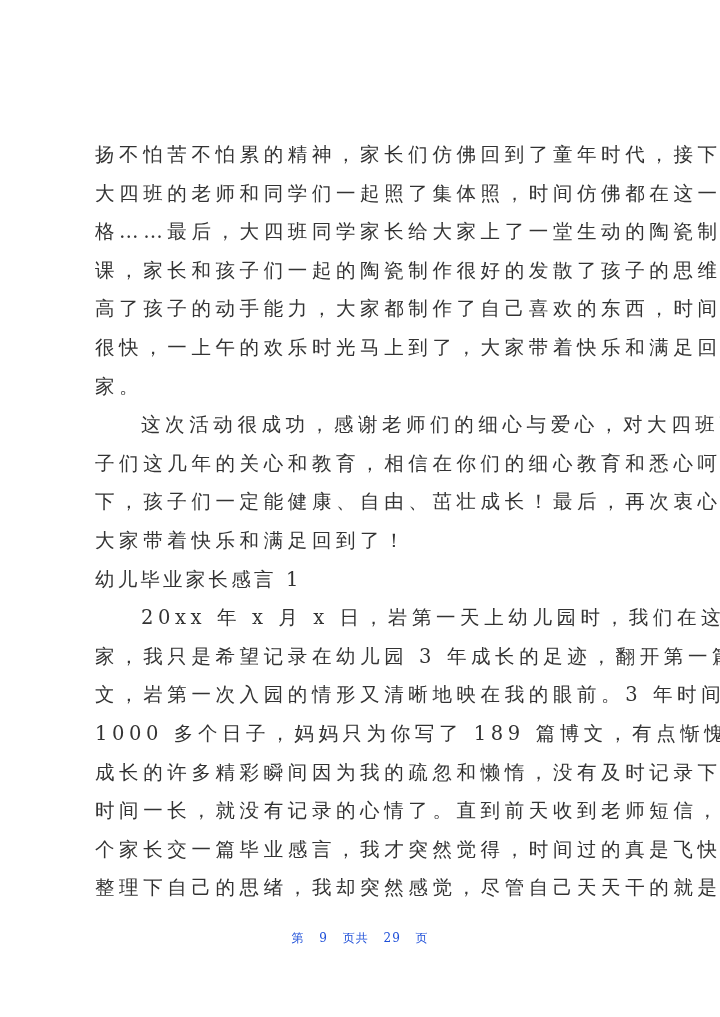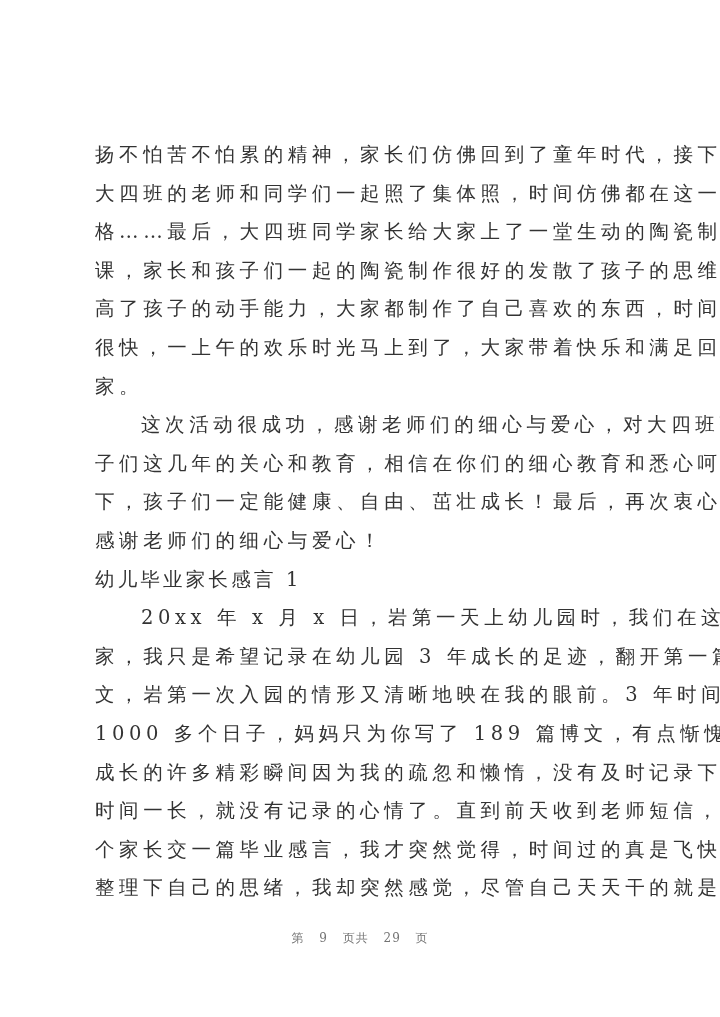--- a/index.html
+++ b/index.html
@@ -44,21 +44,21 @@
     .line.heading {
       letter-spacing: 3.2px;
     }
     .footer {
       position: absolute;
       left: 0;
       width: 720px;
       top: 930px;
       text-align: center;
       font-size: 12px;
-      color: #737373;
+      color: #1d4ed8;
       letter-spacing: 1px;
     }
     .footer span {
       margin: 0 5px;
     }
   </style>
 </head>
 <body>
 
 <div class="page">
@@ -66,21 +66,21 @@
     <span class="line">扬不怕苦不怕累的精神，家长们仿佛回到了童年时代，接下来，</span>
     <span class="line">大四班的老师和同学们一起照了集体照，时间仿佛都在这一刻定</span>
     <span class="line">格……最后，大四班同学家长给大家上了一堂生动的陶瓷制作</span>
     <span class="line">课，家长和孩子们一起的陶瓷制作很好的发散了孩子的思维，提</span>
     <span class="line">高了孩子的动手能力，大家都制作了自己喜欢的东西，时间过的</span>
     <span class="line">很快，一上午的欢乐时光马上到了，大家带着快乐和满足回到了</span>
     <span class="line">家。</span>
     <span class="line indent">这次活动很成功，感谢老师们的细心与爱心，对大四班孩</span>
     <span class="line">子们这几年的关心和教育，相信在你们的细心教育和悉心呵护</span>
     <span class="line">下，孩子们一定能健康、自由、茁壮成长！最后，再次衷心感谢</span>
-    <span class="line">感谢老师们的细心与爱心！</span>
+    <span class="line">大家带着快乐和满足回到了！</span>
 
     <span class="line heading">幼儿毕业家长感言 1</span>
 
     <span class="line indent">20xx 年 x 月 x 日，岩第一天上幼儿园时，我们在这里安了</span>
     <span class="line">家，我只是希望记录在幼儿园 3 年成长的足迹，翻开第一篇博</span>
     <span class="line">文，岩第一次入园的情形又清晰地映在我的眼前。3 年时间，</span>
     <span class="line">1000 多个日子，妈妈只为你写了 189 篇博文，有点惭愧啊。岩</span>
     <span class="line">成长的许多精彩瞬间因为我的疏忽和懒惰，没有及时记录下来，</span>
     <span class="line">时间一长，就没有记录的心情了。直到前天收到老师短信，让每</span>
     <span class="line">个家长交一篇毕业感言，我才突然觉得，时间过的真是飞快啊！</span>

